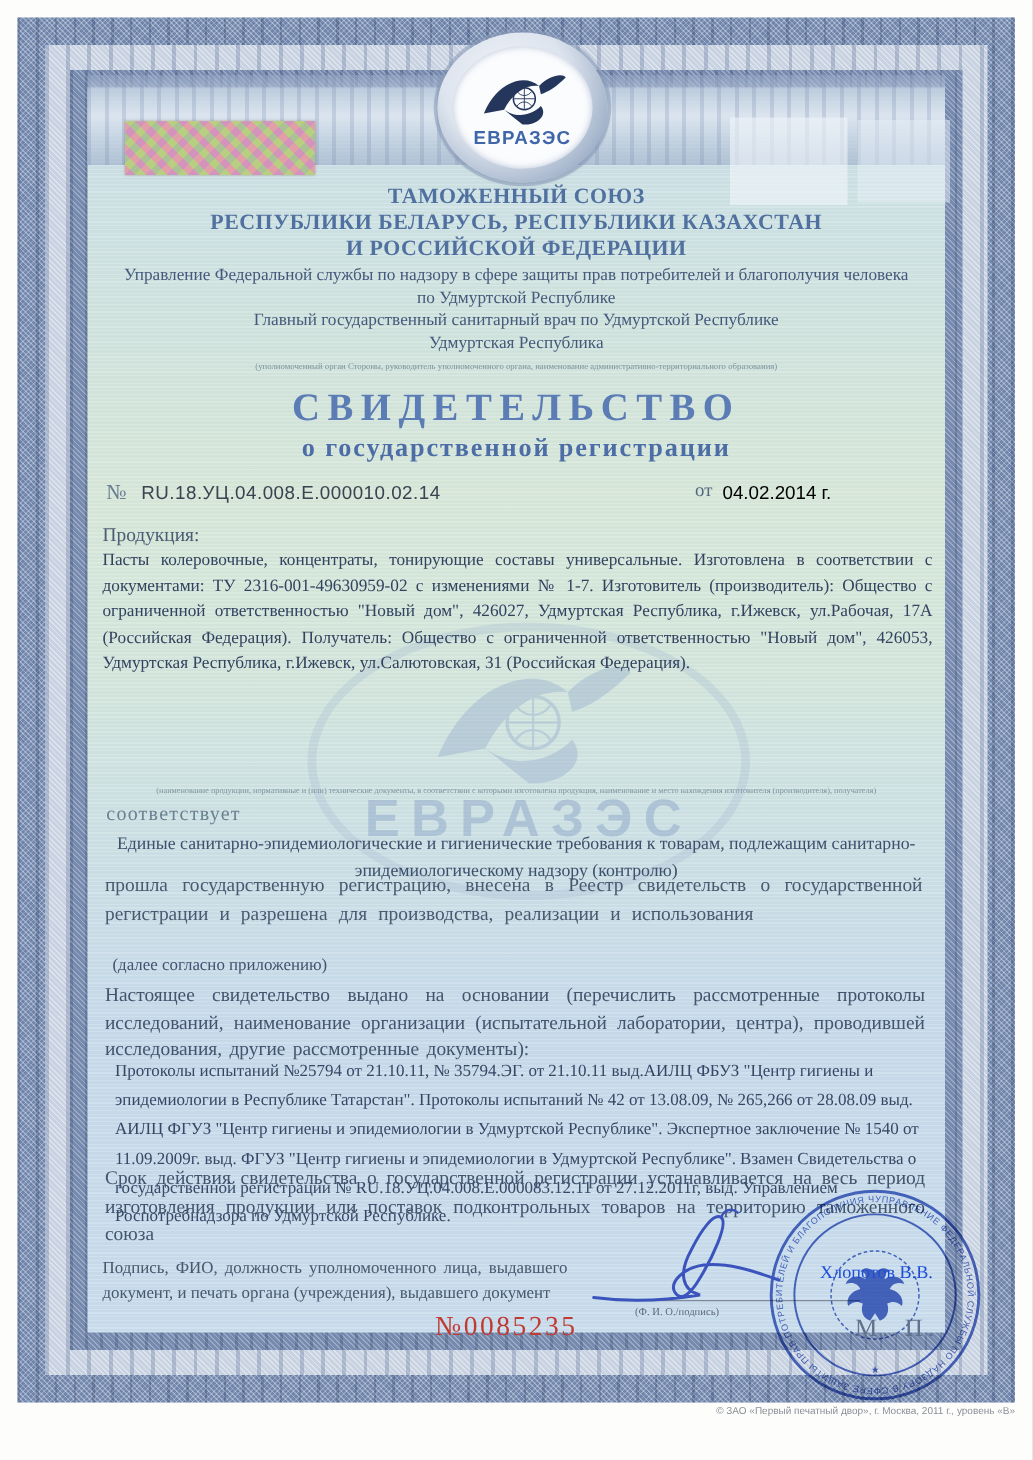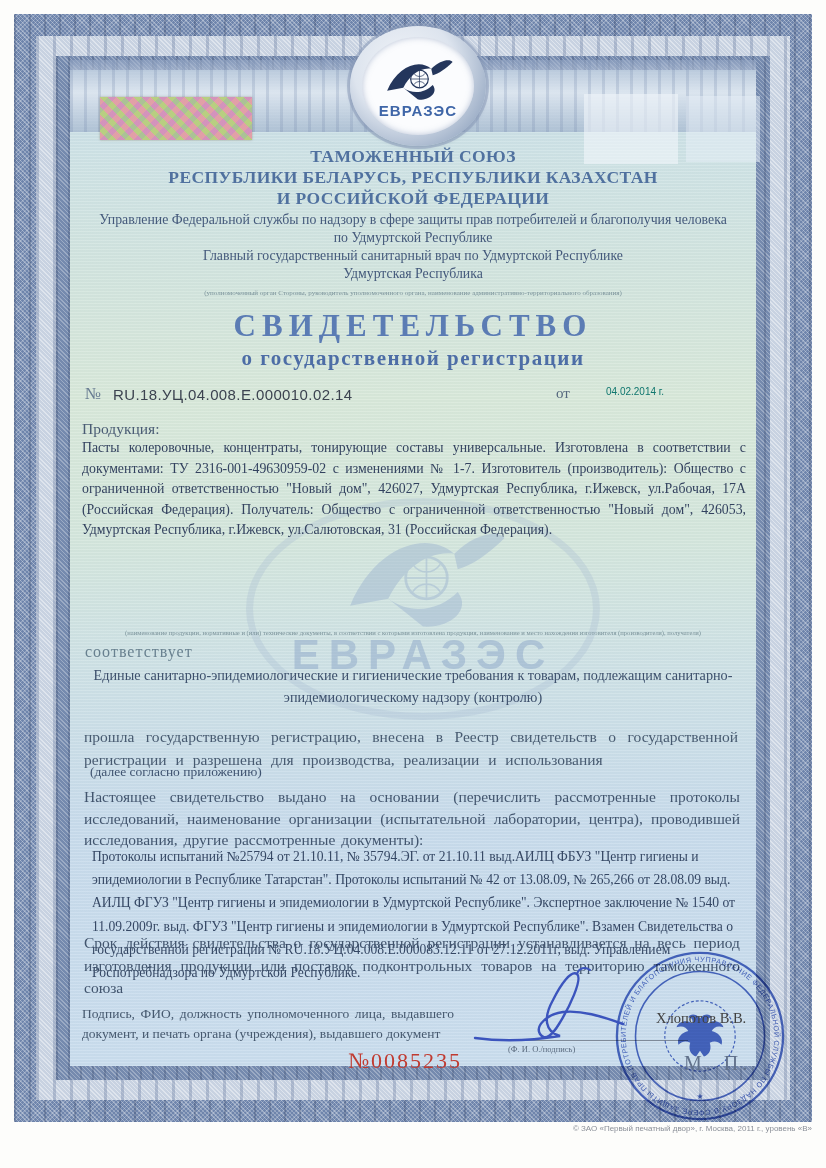--- a/index.html
+++ b/index.html
@@ -75,46 +75,46 @@
   .union { font-weight:bold; font-size:17.5px; color:#50719f; letter-spacing:.4px; }
   .auth  { font-size:13.8px; color:#44597b; }
   .tiny-note { position:absolute; left:60px; right:60px; text-align:center; font-size:7px; color:#7a929a; z-index:4; }
   .cert-title { position:absolute; left:70px; right:70px; text-align:center; font-weight:bold; font-size:31px; letter-spacing:6px; color:#5b7cb4; z-index:4; }
   .cert-sub   { position:absolute; left:70px; right:70px; text-align:center; font-weight:bold; font-size:21px; letter-spacing:1.5px; color:#4d6da6; z-index:4; }
   
   .numrow { position:absolute; left:0; top:384px; width:826px; z-index:4; }
   .no-sign { position:absolute; left:85px; top:0; font-size:17px; color:#6a7d93; }
   .no-val  { position:absolute; left:113px; top:2px; font-family:"Liberation Sans", sans-serif; font-size:15px; letter-spacing:.4px; color:#3c4350; }
   .ot-lbl  { position:absolute; left:556px; top:1px; font-size:15px; color:#55677e; }
-  .ot-val  { position:absolute; left:606px; top:2px; font-family:"Liberation Sans", sans-serif; font-size:10px; color:#0f766e; }
+  .ot-val  { position:absolute; left:578px; top:2px; font-family:"Liberation Sans", sans-serif; font-size:15px; color:#000000; }
   
   .para { position:absolute; z-index:4; color:#33425f; }
   .p-label { font-size:15.5px; color:#4a5c74; }
   .p-product { text-align:justify; font-size:13.8px; line-height:20.5px; }
   .p-conf-label { font-size:16px; letter-spacing:1px; color:#68808f; }
   .p-conf { text-align:center; font-size:14.2px; line-height:22px; color:#3c4f6b; }
-  .p-reg  { text-align:justify; word-spacing:5px; font-size:15.5px; line-height:22.5px; color:#475a70;margin-top:28px; }
+  .p-reg  { text-align:justify; word-spacing:5px; font-size:15.5px; line-height:22.5px; color:#475a70; }
   .p-note { font-size:13.5px; color:#3f5370; }
   .p-basis { text-align:justify; word-spacing:2px; font-size:15.5px; line-height:21.5px; color:#42556e; }
   .p-protocols { text-align:left; font-size:13.6px; line-height:23.2px; color:#354764; }
   .p-validity { text-align:justify; word-spacing:2px; font-size:15.5px; line-height:22.5px; color:#42556e; }
   .p-sigcap { text-align:justify; font-size:13.5px; line-height:19.5px; color:#45586e; }
   
   .watermark {
     position:absolute; left:246px; top:498px; width:340px; height:208px; z-index:1;
     border:7px solid rgba(165,185,210,.30); border-radius:50%;
     display:flex; flex-direction:column; align-items:center; justify-content:flex-start;
   }
   .wm-text { font-family:"Liberation Sans", sans-serif; font-weight:bold; font-size:42px; letter-spacing:9px; color:rgba(140,165,200,.50); margin-top:-6px; }
   
   .sig-line { position:absolute; left:492px; top:1040px; width:196px; border-top:1px solid #7e8a99; z-index:4; }
   .sig-note { position:absolute; left:508px; top:1044px; font-size:8.5px; color:#5a6a7e; z-index:4; }
   .sig-svg  { position:absolute; left:465px; top:966px; z-index:6; }
   .stamp    { position:absolute; left:614px; top:950px; z-index:5; opacity:.88; mix-blend-mode:multiply; }
-  .official { position:absolute; left:656px; top:1010px; font-size:14.5px; color:#404040; z-index:6; }
+  .official { position:absolute; left:656px; top:1010px; font-size:14.5px; color:#1d4ed8; z-index:6; }
   .mp       { position:absolute; left:684px; top:1052px; font-size:20px; letter-spacing:4px; color:#61718b; z-index:6; }
   .serial   { position:absolute; left:348px; top:1048px; font-size:22px; letter-spacing:2px; color:#c03b31; z-index:4; }
   .footer   { position:absolute; right:14px; top:1124px; font-size:8px; color:#8a8f98; font-family:"Liberation Sans", sans-serif; }
 </style>
 </head>
 <body>
 
 <div class="page">
 
   <div class="band band-outer"></div>

